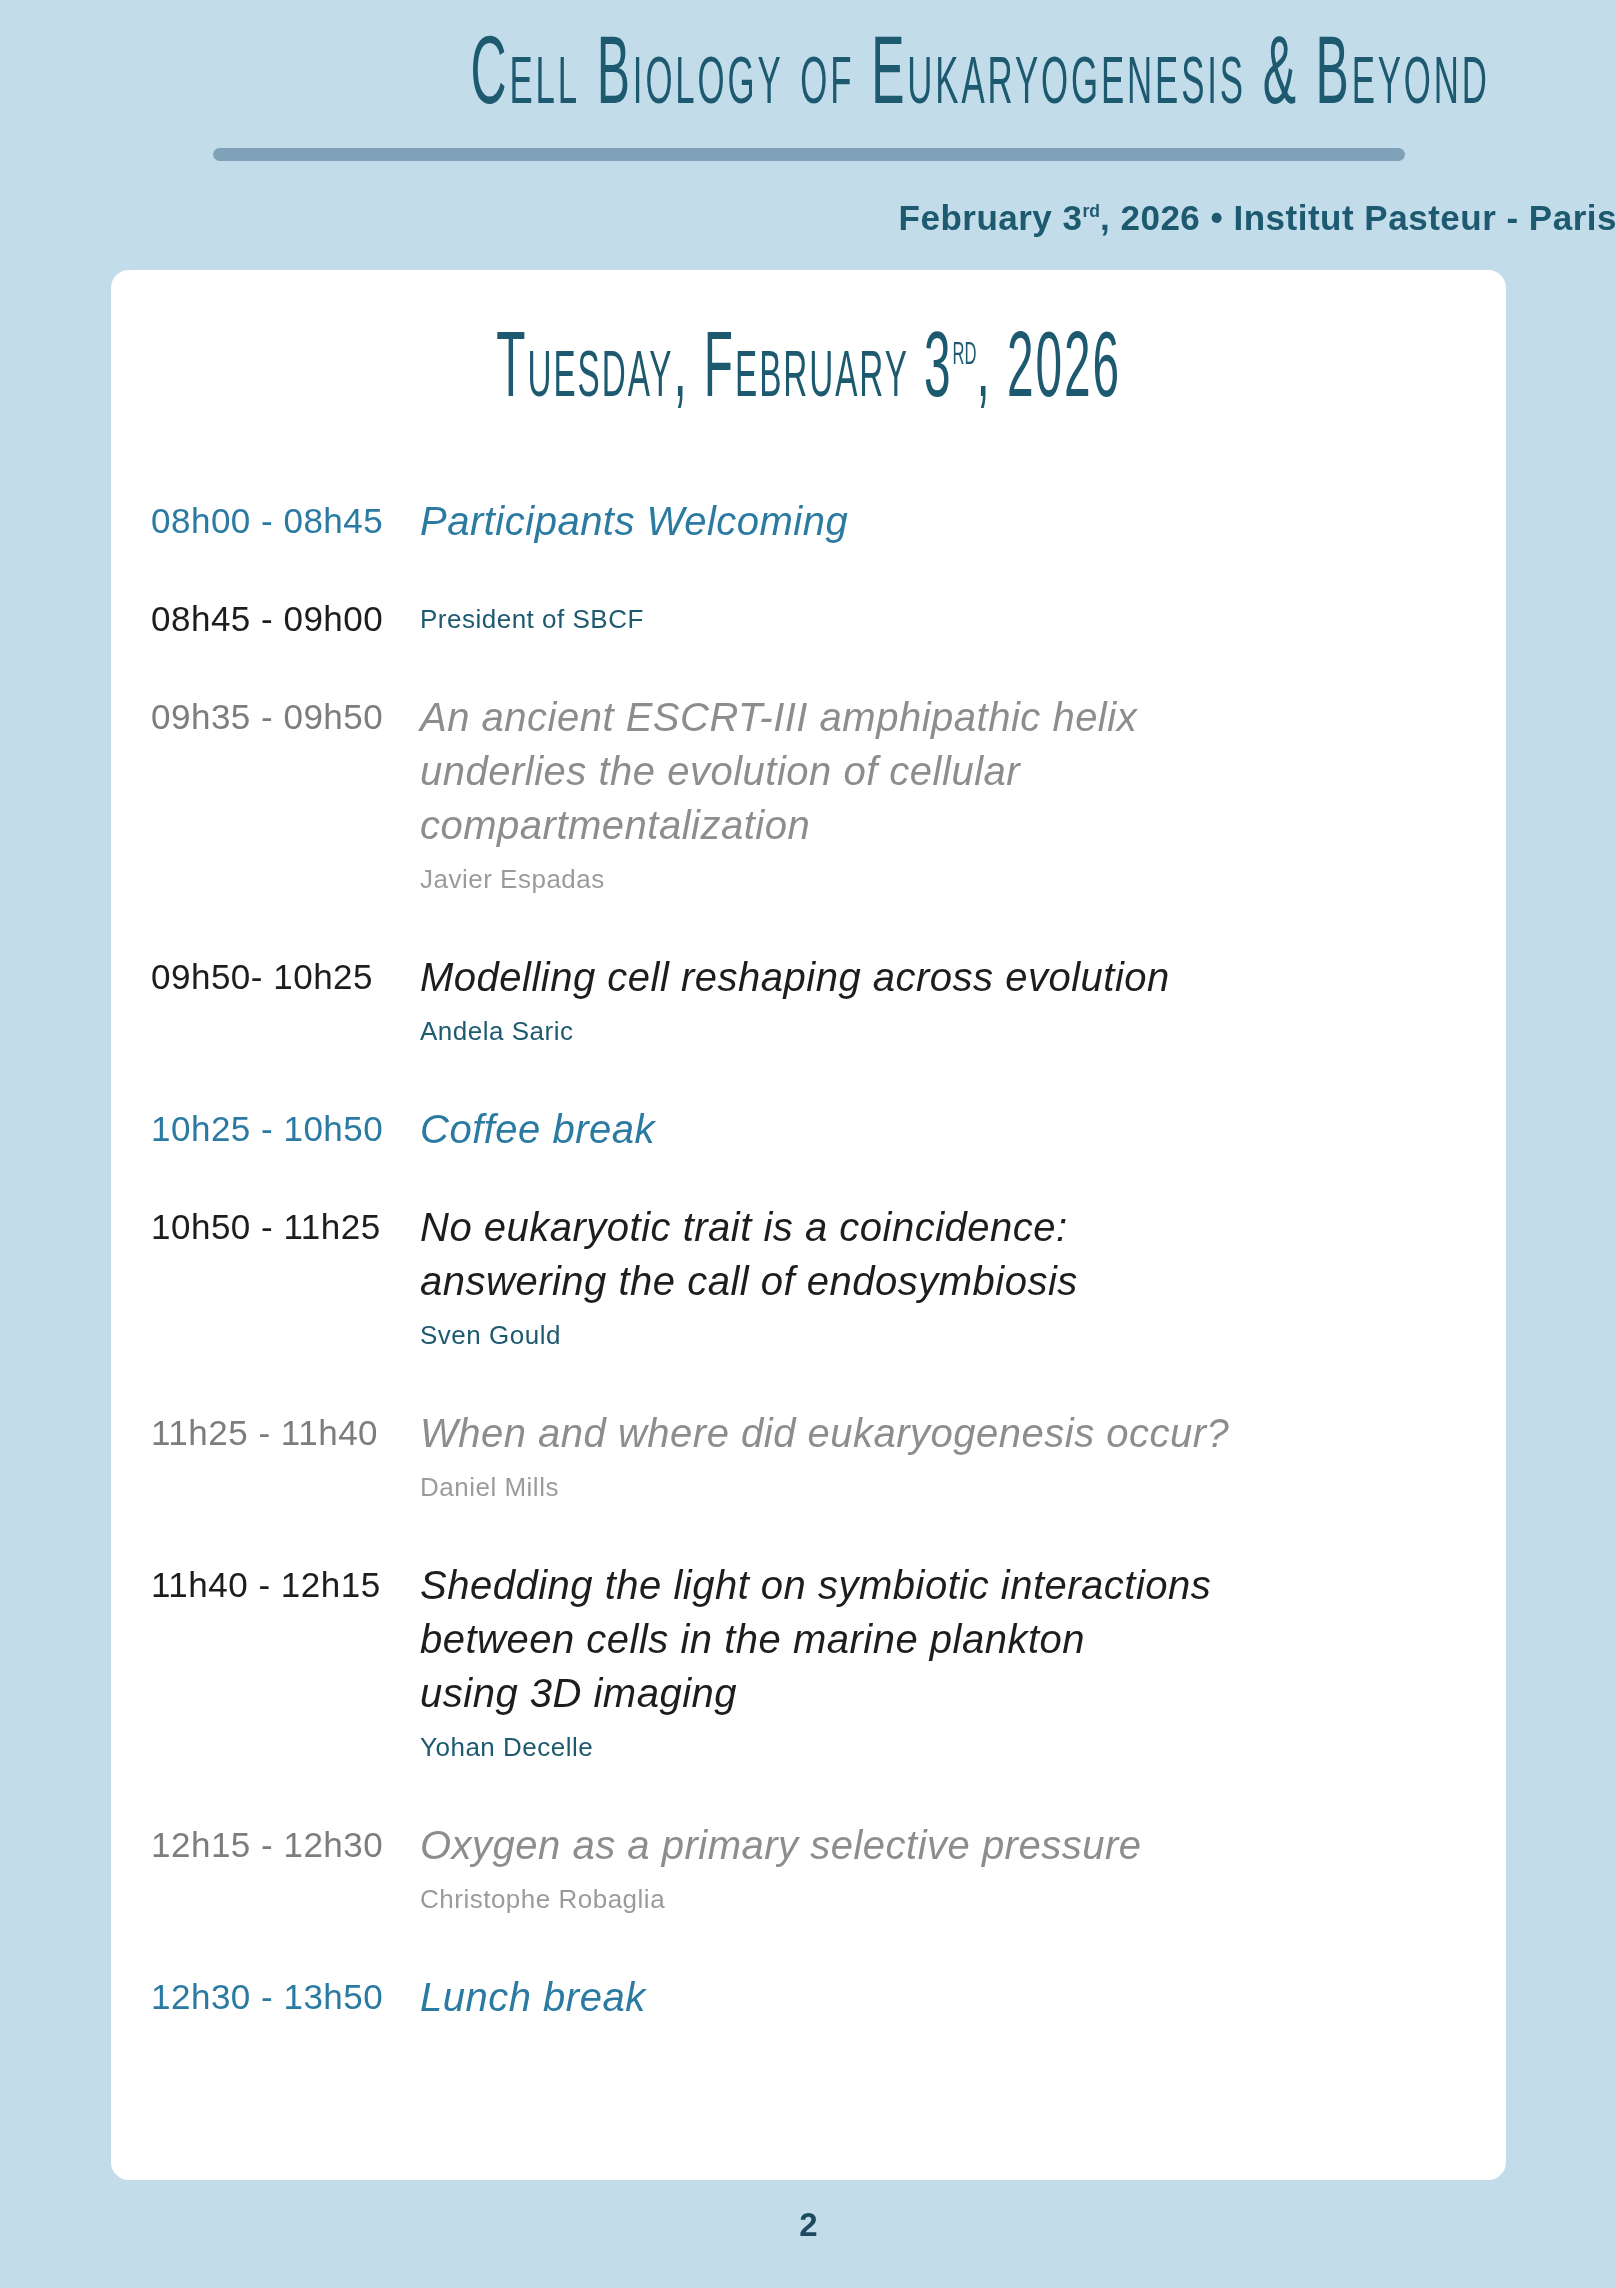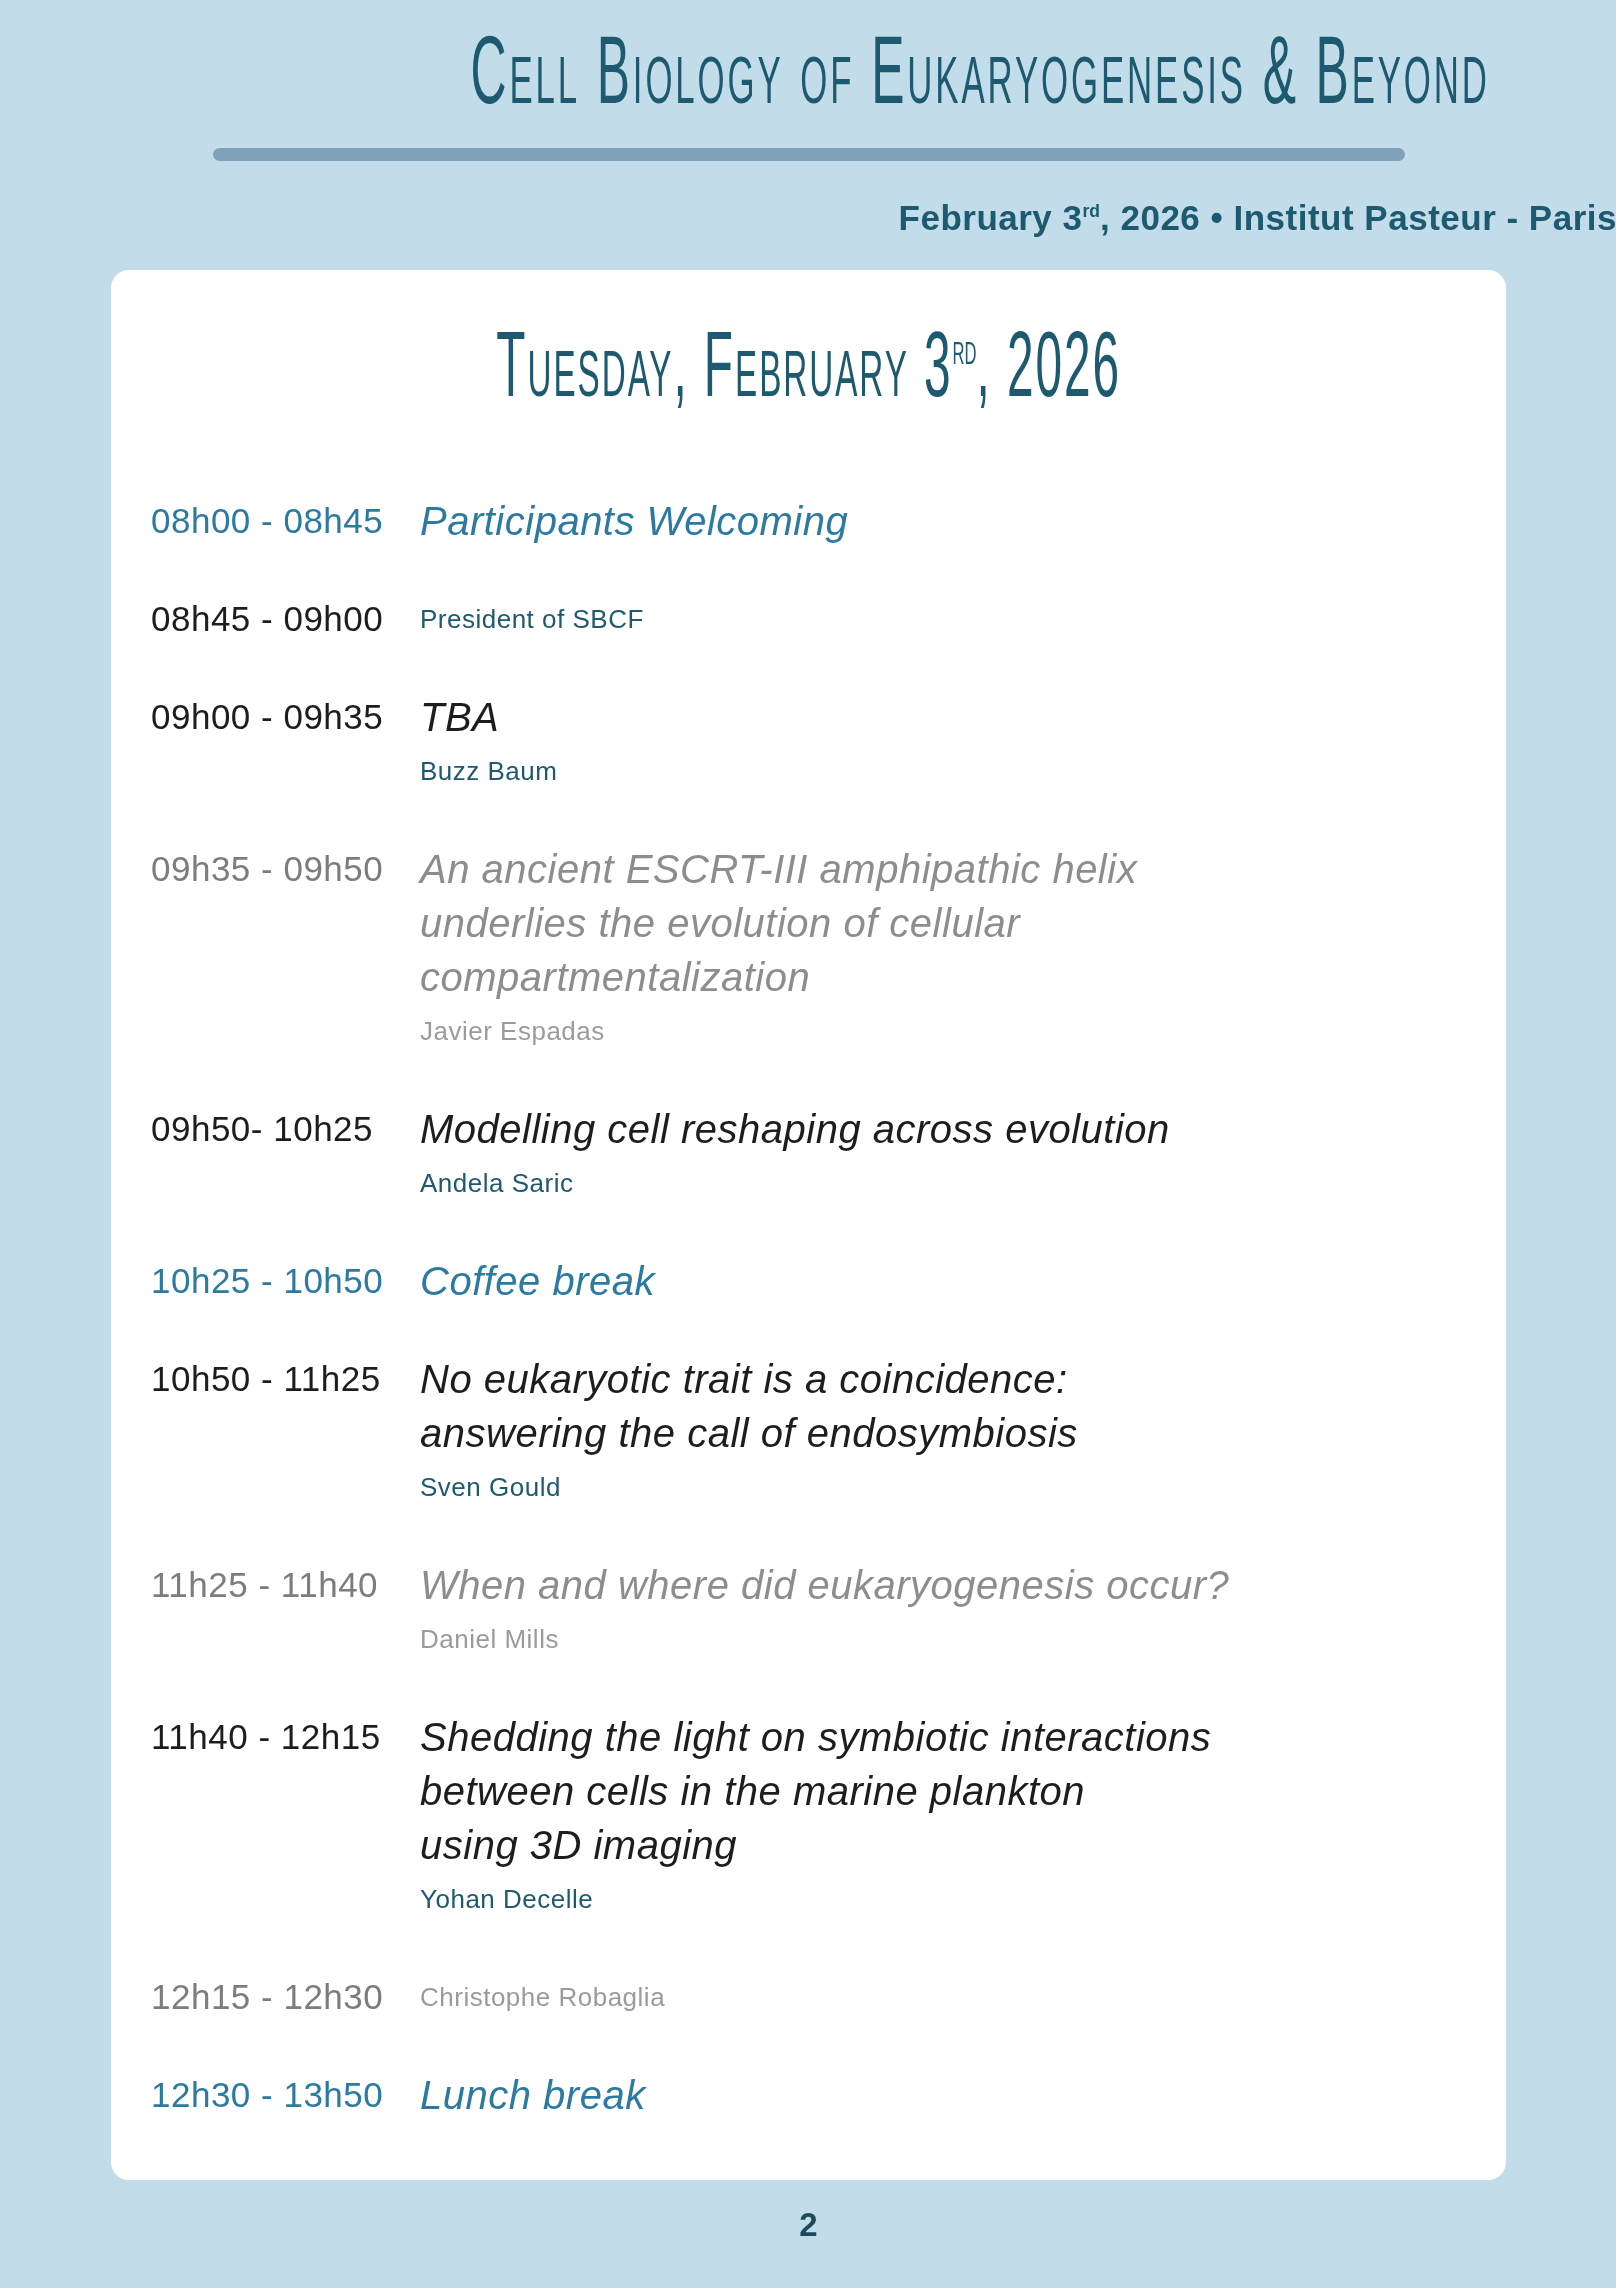--- a/index.html
+++ b/index.html
@@ -83,27 +83,20 @@
       </div>
     </div>
 
     <div class="row style-main">
       <div class="time">08h45 - 09h00</div>
       <div class="details">
         <div class="speaker">President of SBCF</div>
       </div>
     </div>
 
-    <div class="row style-main">
-      <div class="time">09h00 - 09h35</div>
-      <div class="details">
-        <div class="title-line">TBA</div>
-        <div class="speaker">Buzz Baum</div>
-      </div>
-    </div>
 
     <div class="row style-short">
       <div class="time">09h35 - 09h50</div>
       <div class="details">
         <div class="title-line">An ancient ESCRT-III amphipathic helix</div>
         <div class="title-line">underlies the evolution of cellular</div>
         <div class="title-line">compartmentalization</div>
         <div class="speaker">Javier Espadas</div>
       </div>
     </div>
@@ -146,20 +139,21 @@
         <div class="title-line">Shedding the light on symbiotic interactions</div>
         <div class="title-line">between cells in the marine plankton</div>
         <div class="title-line">using 3D imaging</div>
         <div class="speaker">Yohan Decelle</div>
       </div>
     </div>
 
     <div class="row style-short">
       <div class="time">12h15 - 12h30</div>
       <div class="details">
+        <div class="title-line">Oxygen as a primary selective pressure</div>
         <div class="speaker">Christophe Robaglia</div>
       </div>
     </div>
 
     <div class="row style-highlight">
       <div class="time">12h30 - 13h50</div>
       <div class="details">
         <div class="title-line">Lunch break</div>
       </div>
     </div>

